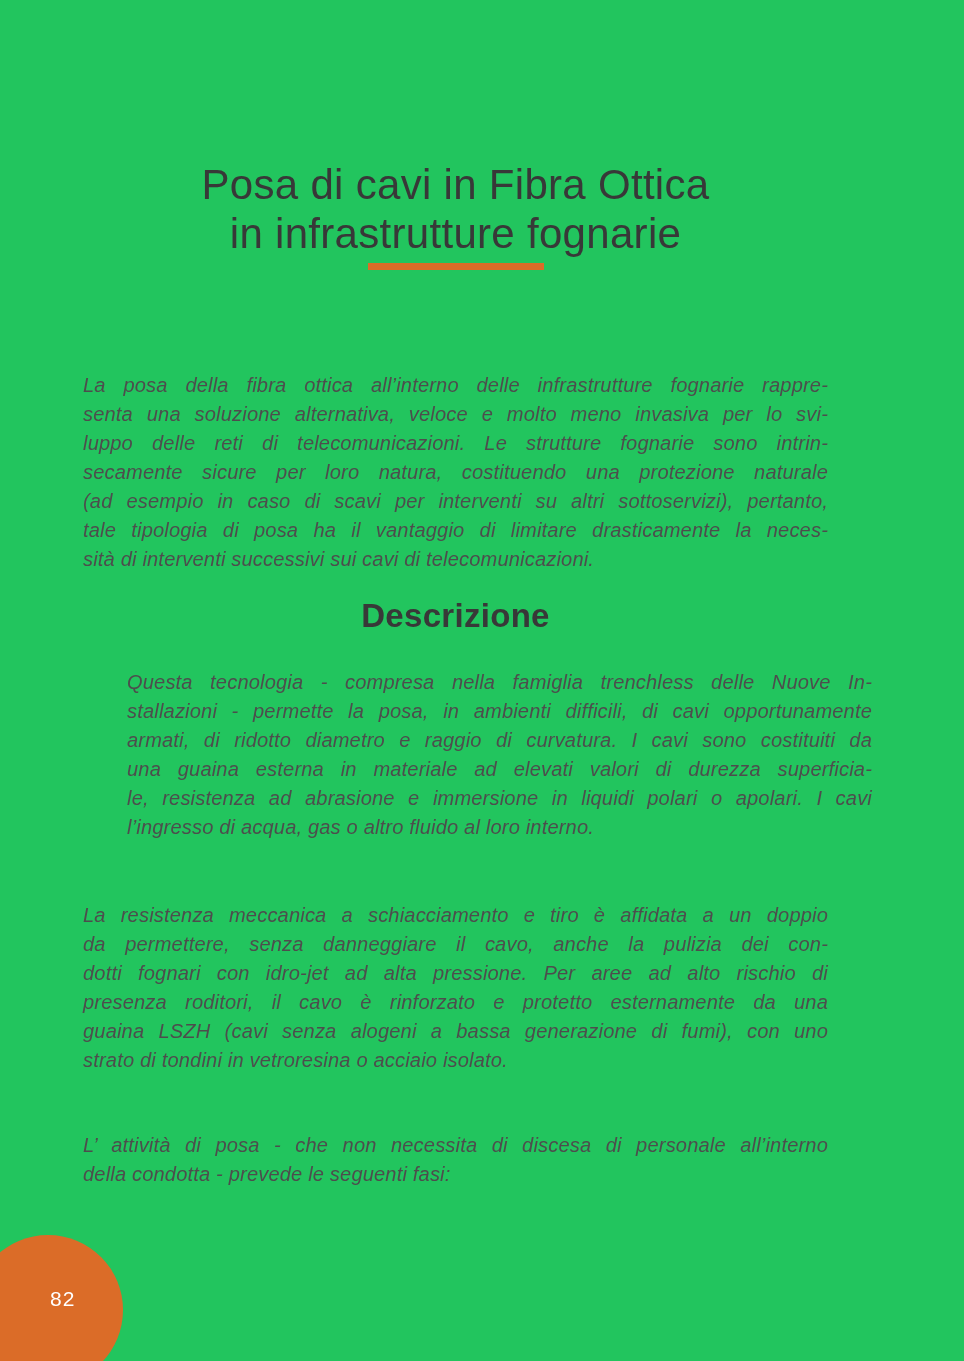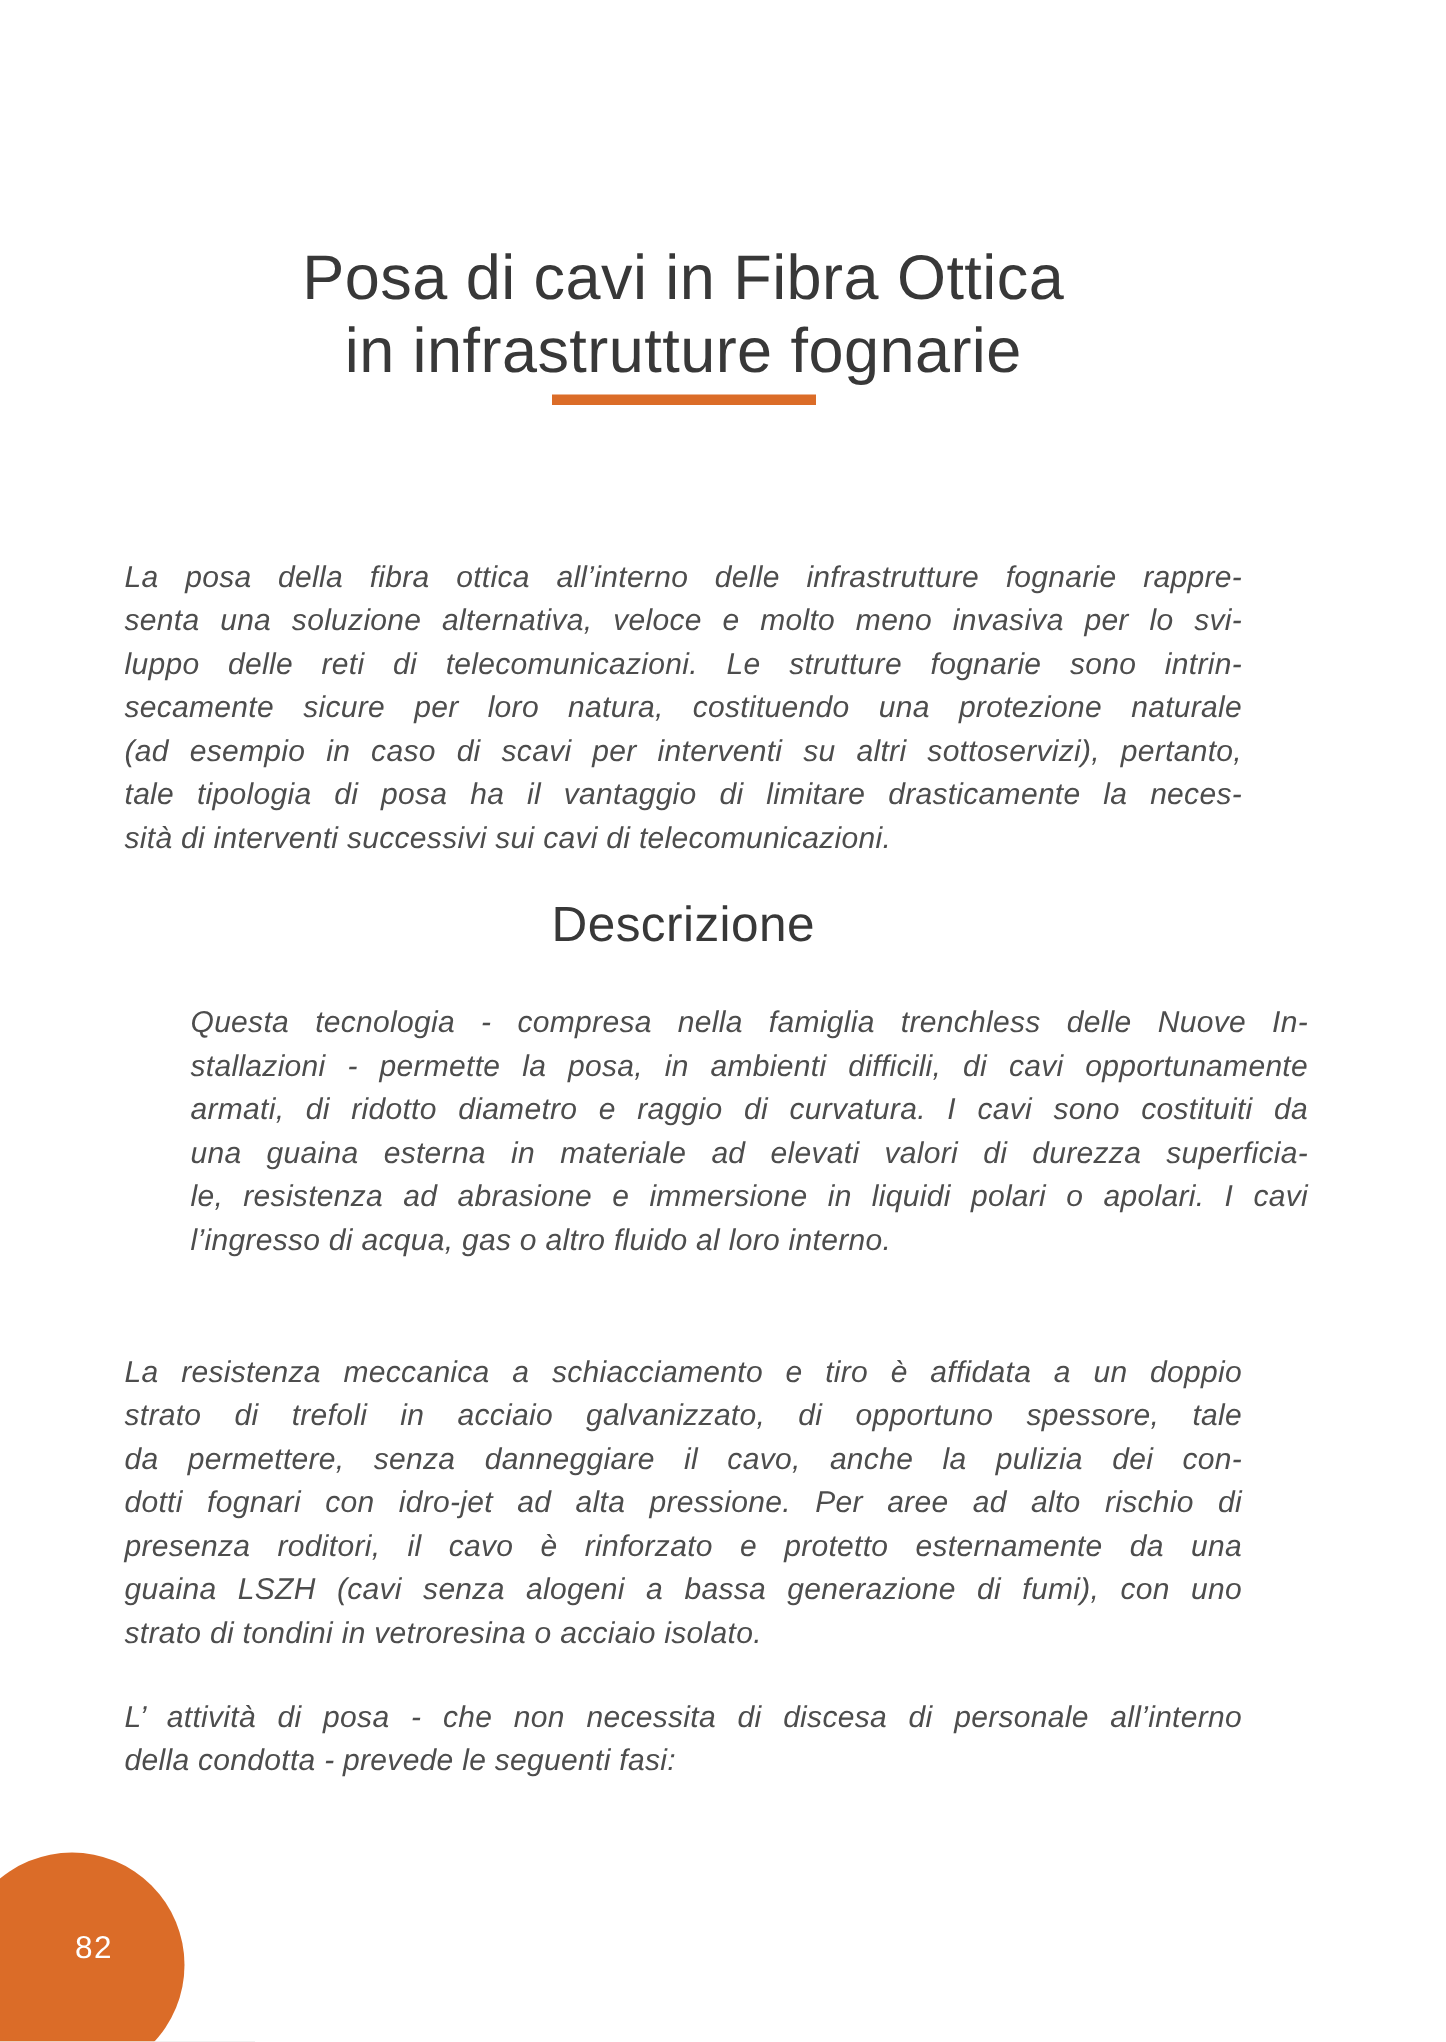--- a/index.html
+++ b/index.html
@@ -6,21 +6,21 @@
     margin: 0;
     padding: 0;
     background: #e8e8e8;
     font-family: "Liberation Sans", sans-serif;
   }
   .page {
     position: relative;
     width: 964px;
     height: 1361px;
     margin: 0 auto;
-    background: #ffffff;
+    background: #22c55e;
     overflow: hidden;
   }
   .title-block {
     position: absolute;
     left: 83px;
     top: 160px;
     width: 745px;
     text-align: center;
   }
   .title {
@@ -56,21 +56,21 @@
     text-align-last: left;
   }
   .section-heading {
     position: absolute;
     left: 83px;
     top: 597px;
     width: 745px;
     margin: 0;
     text-align: center;
     font-size: 33px;
-    font-weight: 400;
+    font-weight: 700;
     letter-spacing: 0.3px;
     color: var(--heading-color, #383838);
   }
   .para-intro { top: 371px; }
   .para-2 { top: 668px; margin-left: 44px; }
   .para-3 { top: 901px; }
   .para-4 { top: 1131px; }
   .page-badge {
     position: absolute;
     left: -27px;
@@ -118,21 +118,20 @@
       <div class="tline">Questa tecnologia - compresa nella famiglia trenchless delle Nuove In-</div>
       <div class="tline">stallazioni - permette la posa, in ambienti difficili, di cavi opportunamente</div>
       <div class="tline">armati, di ridotto diametro e raggio di curvatura. I cavi sono costituiti da</div>
       <div class="tline">una guaina esterna in materiale ad elevati valori di durezza superficia-</div>
       <div class="tline">le, resistenza ad abrasione e immersione in liquidi polari o apolari. I cavi</div>
       <div class="tline tline-last">l’ingresso di acqua, gas o altro fluido al loro interno.</div>
     </section>
 
   <section class="para para-3">
       <div class="tline">La resistenza meccanica a schiacciamento e tiro è affidata a un doppio</div>
-      <div class="tline">strato di trefoli in acciaio galvanizzato, di opportuno spessore, tale</div>
       <div class="tline">da permettere, senza danneggiare il cavo, anche la pulizia dei con-</div>
       <div class="tline">dotti fognari con idro-jet ad alta pressione. Per aree ad alto rischio di</div>
       <div class="tline">presenza roditori, il cavo è rinforzato e protetto esternamente da una</div>
       <div class="tline">guaina LSZH (cavi senza alogeni a bassa generazione di fumi), con uno</div>
       <div class="tline tline-last">strato di tondini in vetroresina o acciaio isolato.</div>
     </section>
 
   <section class="para para-4">
       <div class="tline">L’ attività di posa - che non necessita di discesa di personale all’interno</div>
       <div class="tline tline-last">della condotta - prevede le seguenti fasi:</div>

